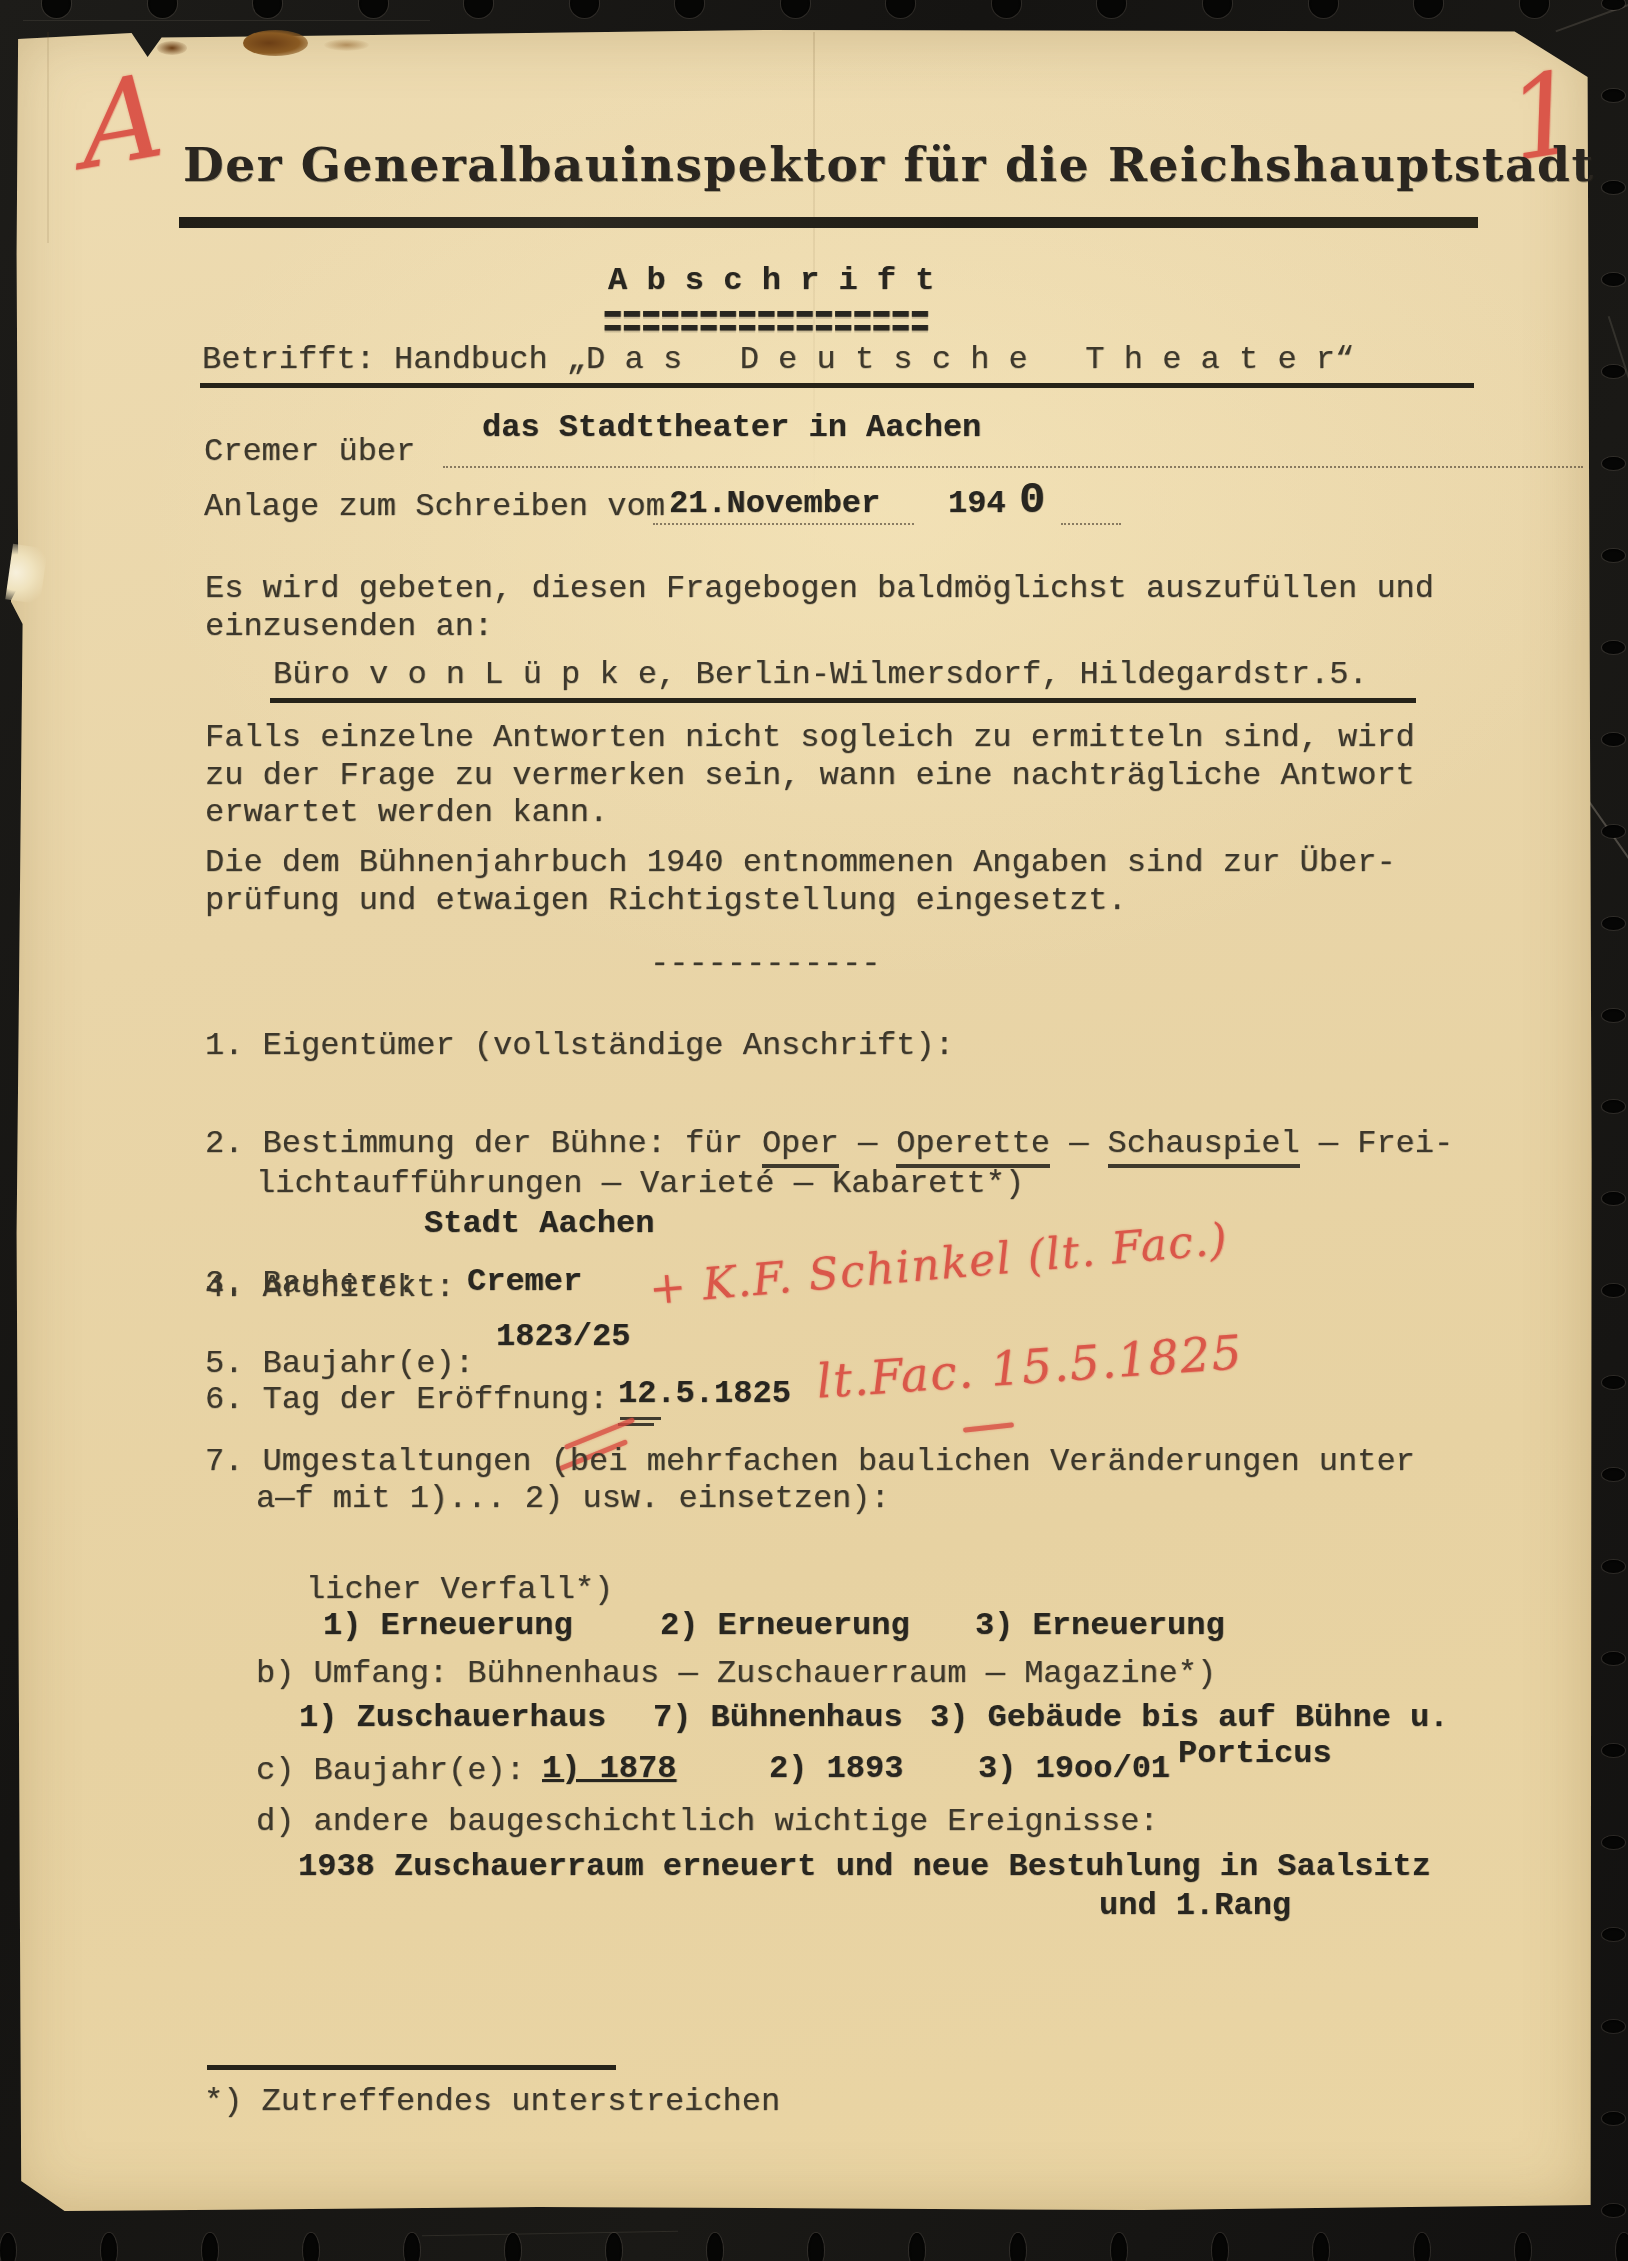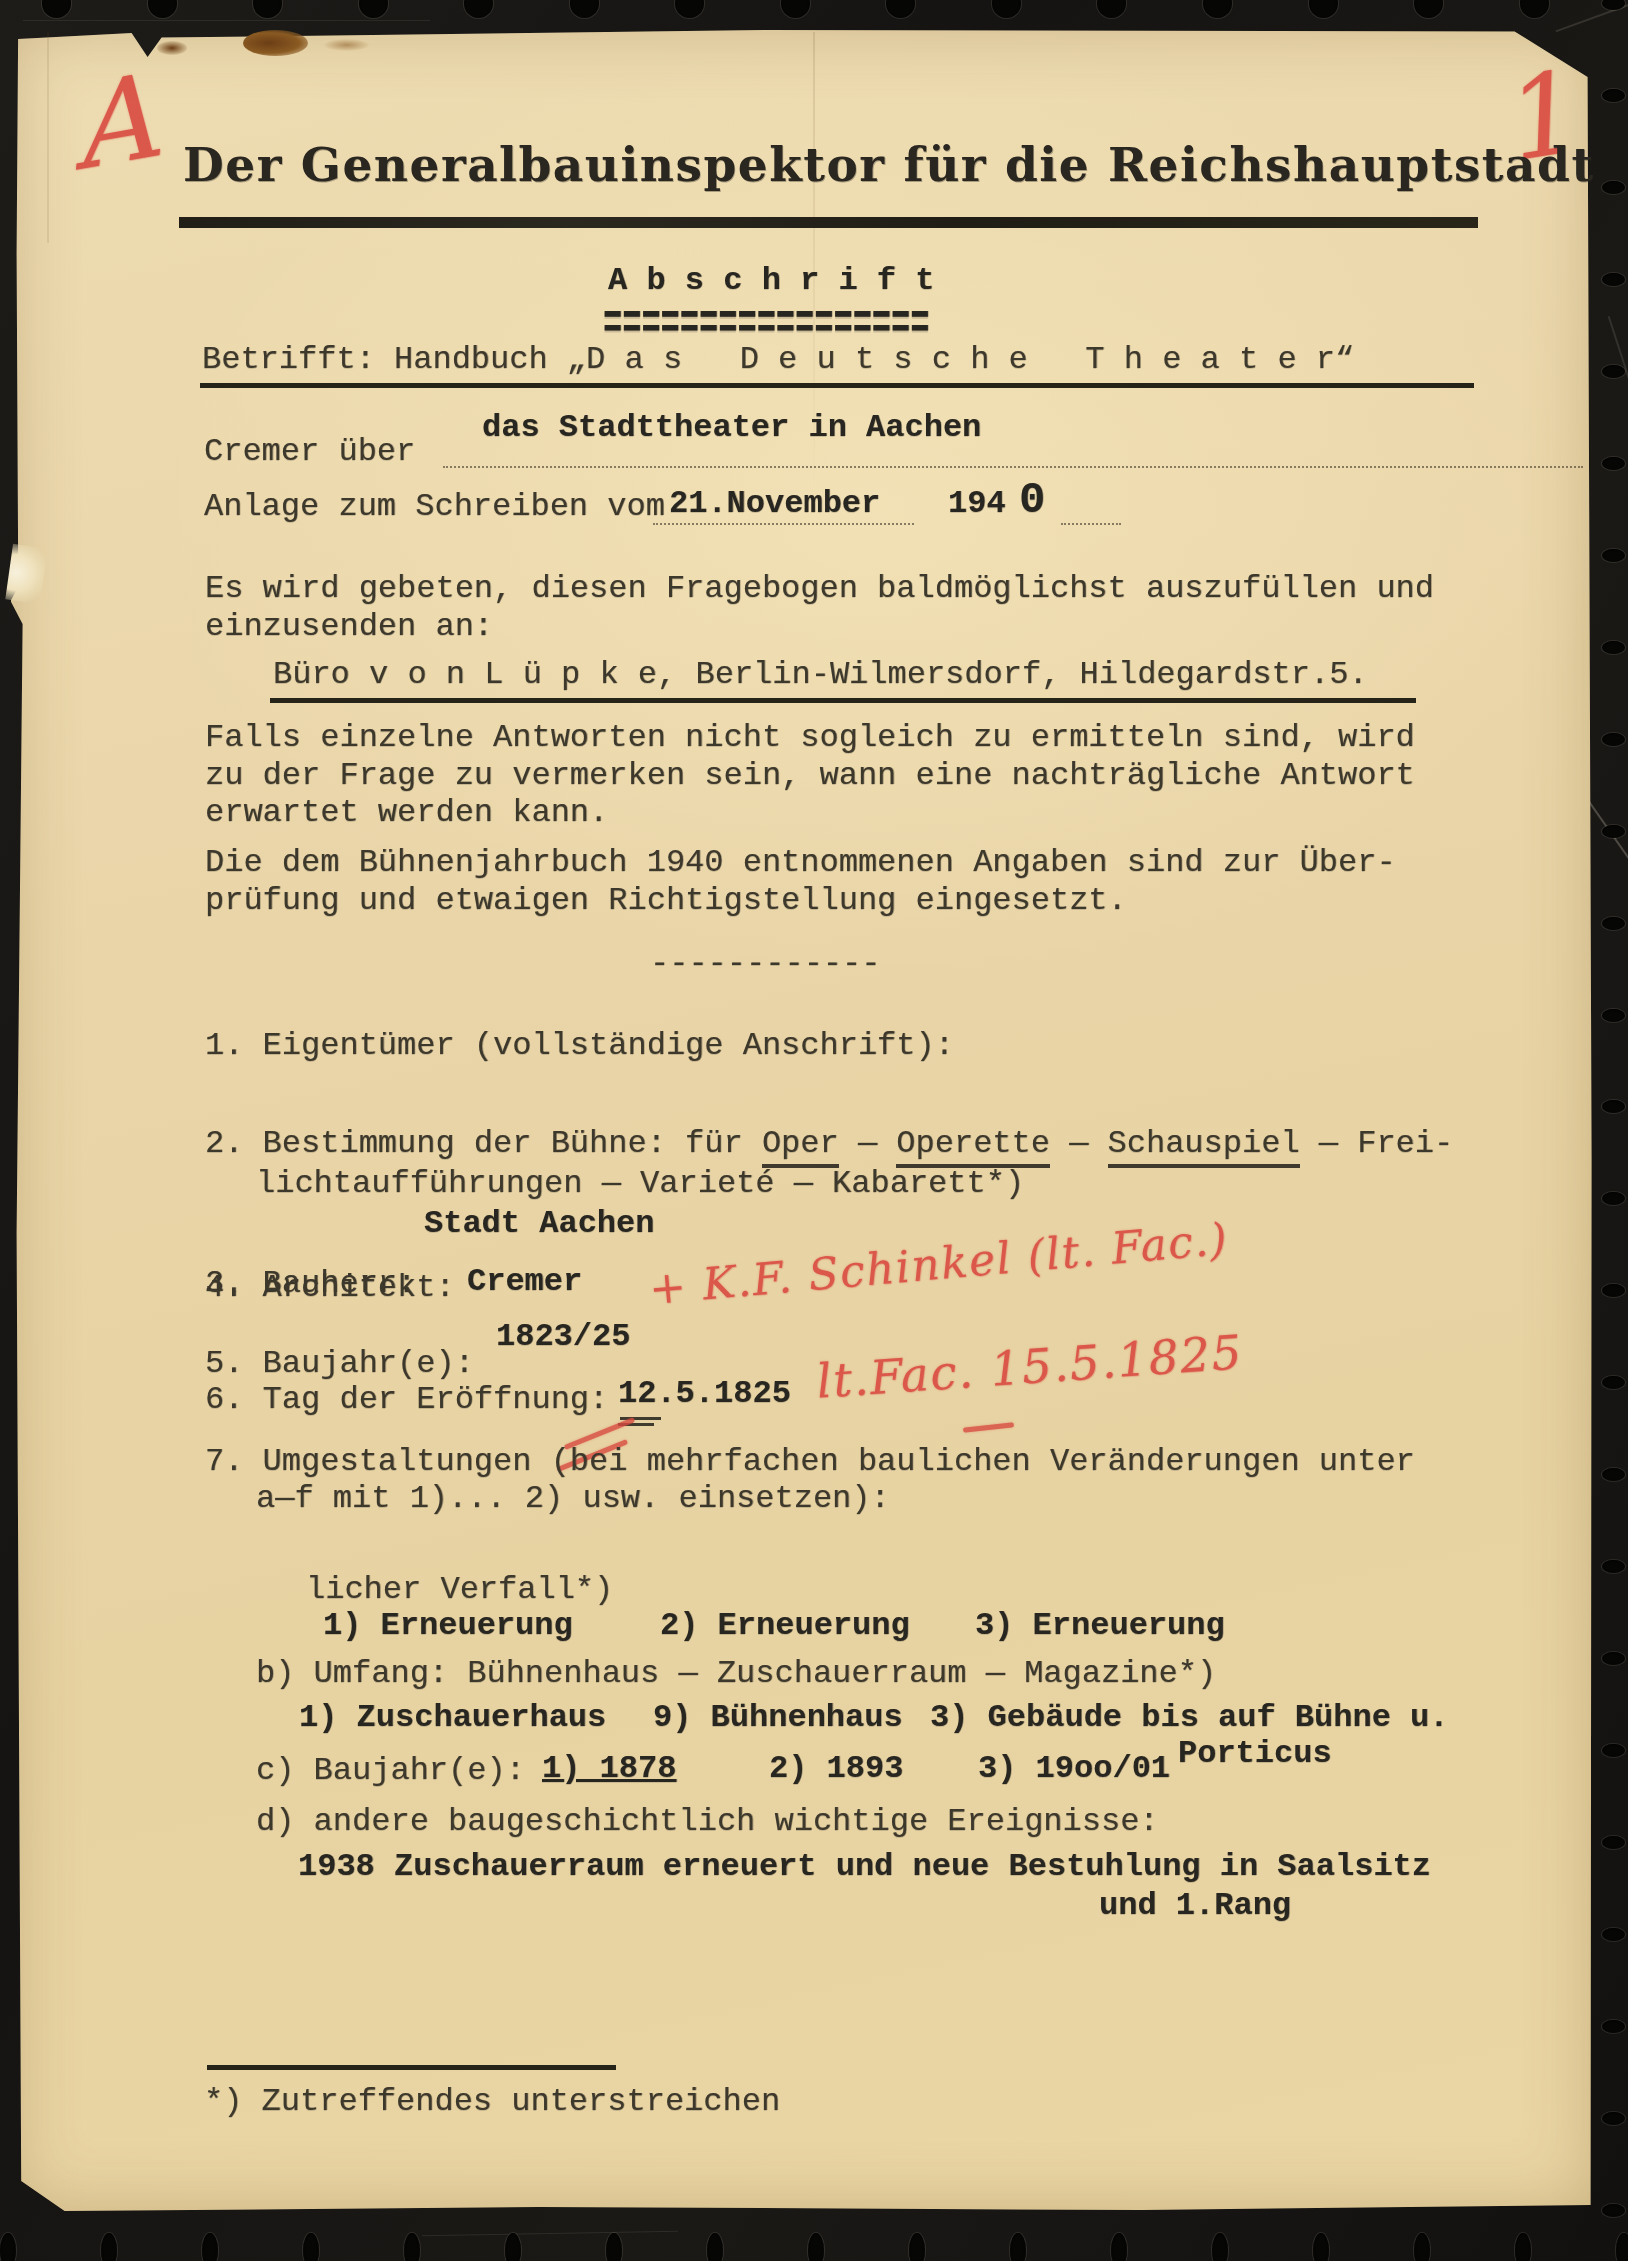--- a/index.html
+++ b/index.html
@@ -130,21 +130,21 @@
   <div class="t" style="left:205px;top:1446px;">7. Umgestaltungen (bei mehrfachen baulichen Veränderungen unter</div>
   <div class="t" style="left:256px;top:1483px;">a—f mit 1)... 2) usw. einsetzen):</div>
 
   <div class="t" style="left:306px;top:1574px;">licher Verfall*)</div>
   <div class="t ans" style="left:323px;top:1610px;">1) Erneuerung</div>
   <div class="t ans" style="left:660px;top:1610px;">2) Erneuerung</div>
   <div class="t ans" style="left:975px;top:1610px;">3) Erneuerung</div>
 
   <div class="t" style="left:256px;top:1658px;">b) Umfang: Bühnenhaus — Zuschauerraum — Magazine*)</div>
   <div class="t ans" style="left:299px;top:1702px;">1) Zuschauerhaus</div>
-  <div class="t ans" style="left:653px;top:1702px;">9) Bühnenhaus</div>
+  <div class="t ans" style="left:653px;top:1702px;">7) Bühnenhaus</div>
   <div class="t ans" style="left:930px;top:1702px;">3) Gebäude bis auf Bühne u.</div>
   <div class="t ans" style="left:1178px;top:1738px;">Porticus</div>
 
   <div class="t" style="left:256px;top:1755px;">c) Baujahr(e):</div>
   <div class="t ans" style="left:542px;top:1753px;text-decoration:underline;">1) 1878</div>
   <div class="t ans" style="left:769px;top:1753px;">2) 1893</div>
   <div class="t ans" style="left:978px;top:1753px;">3) 19oo/01</div>
 
   <div class="t" style="left:256px;top:1806px;">d) andere baugeschichtlich wichtige Ereignisse:</div>
   <div class="t ans" style="left:298px;top:1851px;">1938 Zuschauerraum erneuert und neue Bestuhlung in Saalsitz</div>

